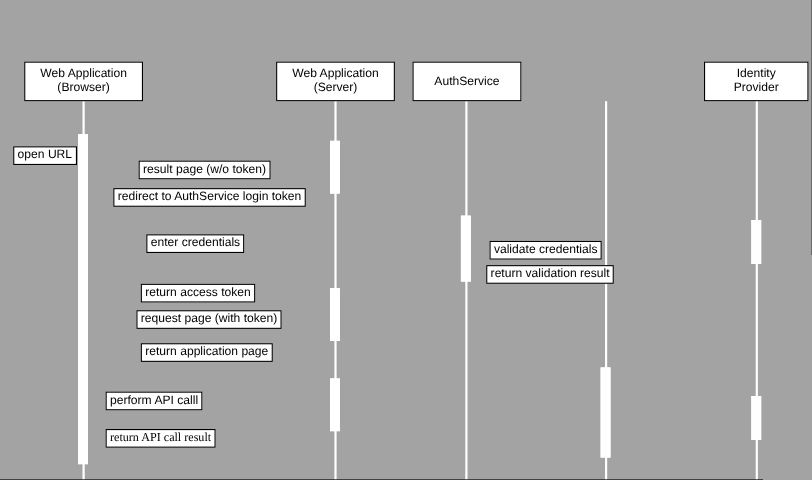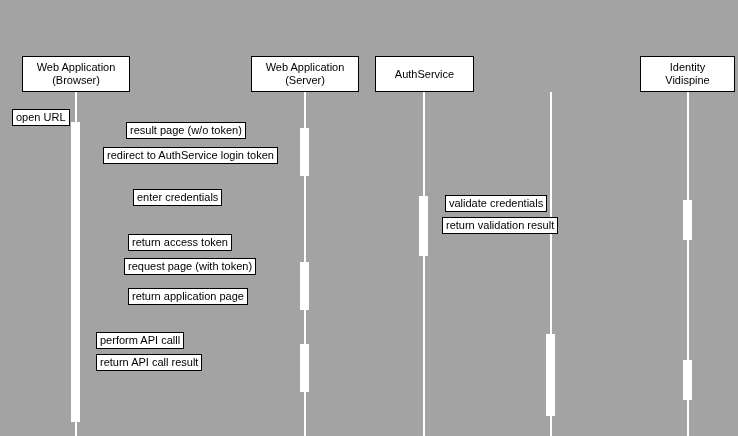--- a/index.html
+++ b/index.html
@@ -43,20 +43,21 @@
   .msg-label {
     position: absolute;
     background: #ffffff;
     color: #000000;
     border: 1px solid #000000;
     font-size: 11px;
     line-height: 13px;
     padding: 1px 3px;
     box-sizing: border-box;
     white-space: nowrap;
+    margin-top: 24px;
   }
 </style>
 </head>
 <body>
 
 <div id="canvas">
 
   <div class="lifeline" style="left:75px; top:92px; height:344px;"></div>
   <div class="lifeline" style="left:304px; top:92px; height:344px;"></div>
   <div class="lifeline" style="left:423px; top:92px; height:344px;"></div>
@@ -71,27 +72,27 @@
   <div class="activation" style="left:300px; top:344px; width:9px; height:48px;"></div>
   <div class="activation" style="left:546px; top:334px; width:9px; height:82px;"></div>
   <div class="activation" style="left:683px; top:360px; width:9px; height:40px;"></div>
 
   <div class="participant" style="left:22px; top:56px; width:108px; height:36px;">Web Application
 (Browser)</div>
   <div class="participant" style="left:251px; top:56px; width:108px; height:36px;">Web Application
 (Server)</div>
   <div class="participant" style="left:375px; top:56px; width:99px; height:36px;">AuthService</div>
   <div class="participant" style="left:640px; top:56px; width:95px; height:36px;">Identity
-Vidispine</div>
+Provider</div>
 
   <div class="msg-label" style="left:12px; top:109px;">open URL</div>
   <div class="msg-label" style="left:126px; top:122px;">result page (w/o token)</div>
   <div class="msg-label" style="left:103px; top:147px;">redirect to AuthService login token</div>
   <div class="msg-label" style="left:133px; top:189px;">enter credentials</div>
   <div class="msg-label" style="left:445px; top:195px;">validate credentials</div>
   <div class="msg-label" style="left:442px; top:217px;">return validation result</div>
   <div class="msg-label" style="left:128px; top:234px;">return access token</div>
   <div class="msg-label" style="left:128px; top:288px;">return application page</div>
   <div class="msg-label" style="left:124px; top:258px;">request page (with token)</div>
   <div class="msg-label" style="left:96px; top:332px;">perform API calll</div>
-  <div class="msg-label" style="left:96px; top:354px;">return API call result</div>
+  <div class="msg-label" style="left:96px; top:366px;font-family:Liberation Serif, serif;">return API call result</div>
 
 </div>
 
 </body></html>

